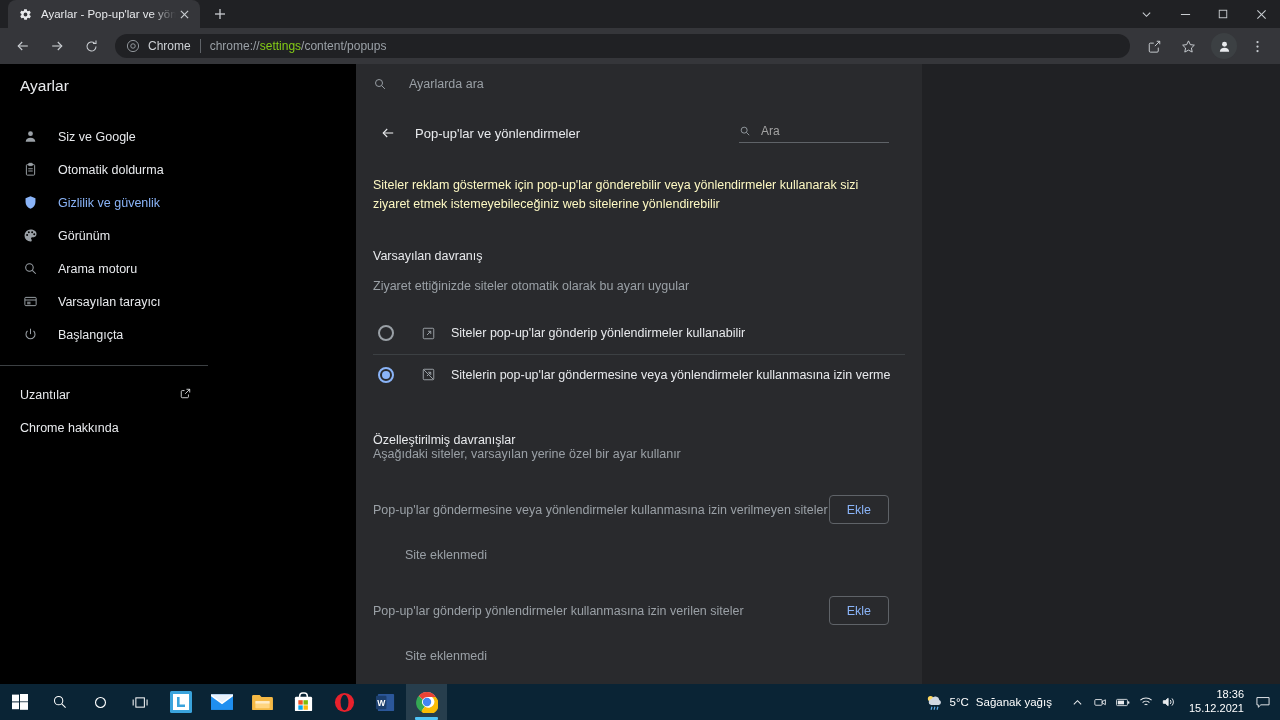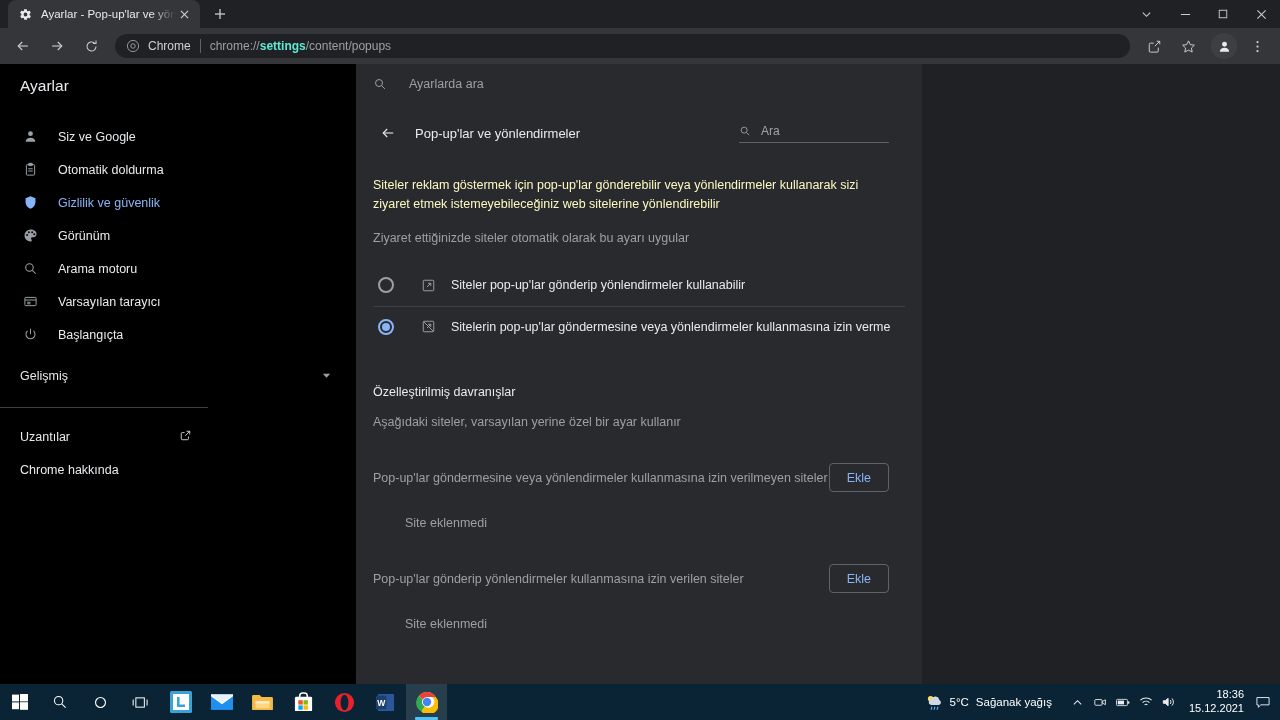--- a/index.html
+++ b/index.html
@@ -91,21 +91,21 @@
   }
   .omnibox .scheme-label { font-size: 12px; color: #cdd1d5; white-space: nowrap; }
   .omnibox .sep {
     width: 1px; height: 14px; background: #5f6368;
     margin: 0 9px; flex: 0 0 1px;
   }
   .omnibox .url {
     font-size: 12px; color: #9aa0a6; white-space: nowrap;
     overflow: hidden; text-overflow: ellipsis;
   }
-  .omnibox .url b { color: #5eead4; font-weight: 700; }
+  .omnibox .url b { color: #84cc16; font-weight: 400; }
   .tbtn-right { color: #c9cdd1; }
   .avatar-btn {
     width: 26px; height: 26px; margin: 0 3px 0 6px;
     border-radius: 50%; background: #3c4043;
     display: flex; align-items: center; justify-content: center;
   }
 
   
   .page { display: flex; height: calc(684px - 28px - 36px); background: #202124; }
 
@@ -216,21 +216,21 @@
     background: #8ab4f8;
   }
   .radio-row .opt-ico {
     width: 17px; height: 17px; flex: 0 0 17px;
     margin-left: 26px; color: #9aa0a6;
     display: flex; align-items: center; justify-content: center;
   }
   .radio-row .opt-lbl { margin-left: 14px; font-size: 12.5px; color: #e8eaed; }
 
   .custom-title { font-size: 12.5px; color: #e8eaed; margin-top: 38px; }
-  .custom-sub { font-size: 12.5px; color: #9aa0a6; margin-top: 16px; }
+  .custom-sub { font-size: 12.5px; color: #9aa0a6; }
 
   .site-block { margin-top: 34px; }
   .site-row {
     display: flex; align-items: center; min-height: 30px;
   }
   .site-row .lbl { font-size: 12.5px; color: #9aa0a6; flex: 1 1 auto; }
   .add-btn {
     flex: 0 0 auto;
     height: 29px; padding: 0 17px;
     border: 1px solid #5f6368; border-radius: 4px;
@@ -470,28 +470,20 @@
         <div class="nav-item">
           <span class="ico">
             <svg width="15" height="15" viewBox="0 0 20 20" fill="none" stroke="currentColor" stroke-width="1.4">
                 <path d="M6 5.3a6 6 0 108 0"></path>
                 <line x1="10" y1="2.3" x2="10" y2="9.5"></line>
               </svg>
           </span>
           <span class="lbl">Başlangıçta</span>
         </div>
 
-        <div class="nav-adv">
-          <span class="lbl">Gelişmiş</span>
-          <span class="chev">
-            <svg width="11" height="11" viewBox="0 0 12 12" fill="currentColor">
-                <polygon points="2,4.2 10,4.2 6,8.5"></polygon>
-              </svg>
-          </span>
-        </div>
 
         <div class="side-div"></div>
 
         <div class="nav-bottom">
           <div class="nav-item">
             <span class="lbl">Uzantılar</span>
             <span class="extlink">
               <svg width="13" height="13" viewBox="0 0 20 20" fill="none" stroke="currentColor" stroke-width="1.3">
                   <path d="M11.5 3.5h5v5"></path>
                   <path d="M16.5 3.5l-7 7"></path>
@@ -535,20 +527,21 @@
                     <circle cx="8.6" cy="8.6" r="5"></circle>
                     <line x1="12.4" y1="12.4" x2="17" y2="17"></line>
                   </svg>
               </span>
               <span class="ph">Ara</span>
             </span>
           </div>
 
           <div class="desc">Siteler reklam göstermek için pop-up'lar gönderebilir veya yönlendirmeler kullanarak sizi ziyaret etmek istemeyebileceğiniz web sitelerine yönlendirebilir</div>
 
+          <div class="grp-title">Varsayılan davranış</div>
           <div class="grp-sub">Ziyaret ettiğinizde siteler otomatik olarak bu ayarı uygular</div>
 
           <div class="radio-list">
             <div class="radio-row">
               <span class="rb"></span>
               <span class="opt-ico">
                 <svg width="15" height="15" viewBox="0 0 20 20" fill="none" stroke="currentColor" stroke-width="1.3">
                     <rect x="3" y="3" width="14" height="14" rx="1.2"></rect>
                     <path d="M8 12l5-5"></path>
                     <path d="M9.4 7H13v3.6"></path>

